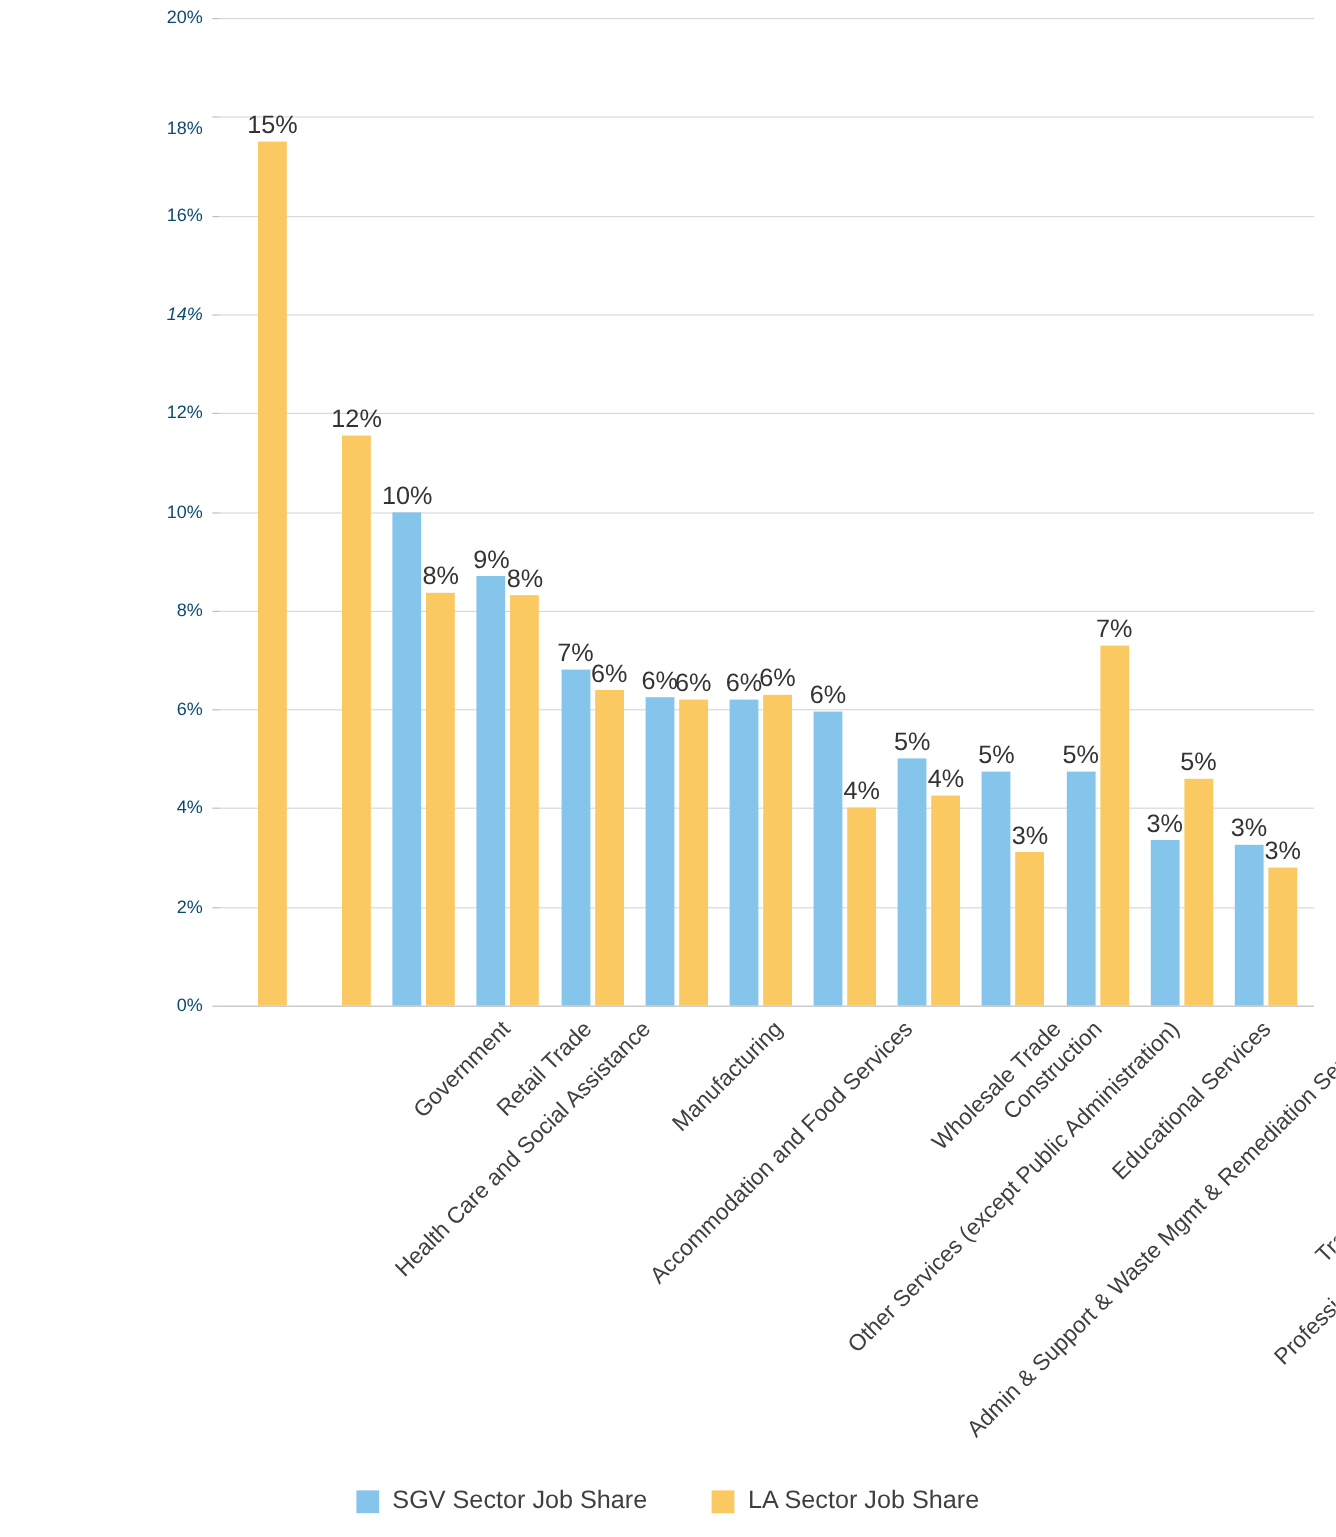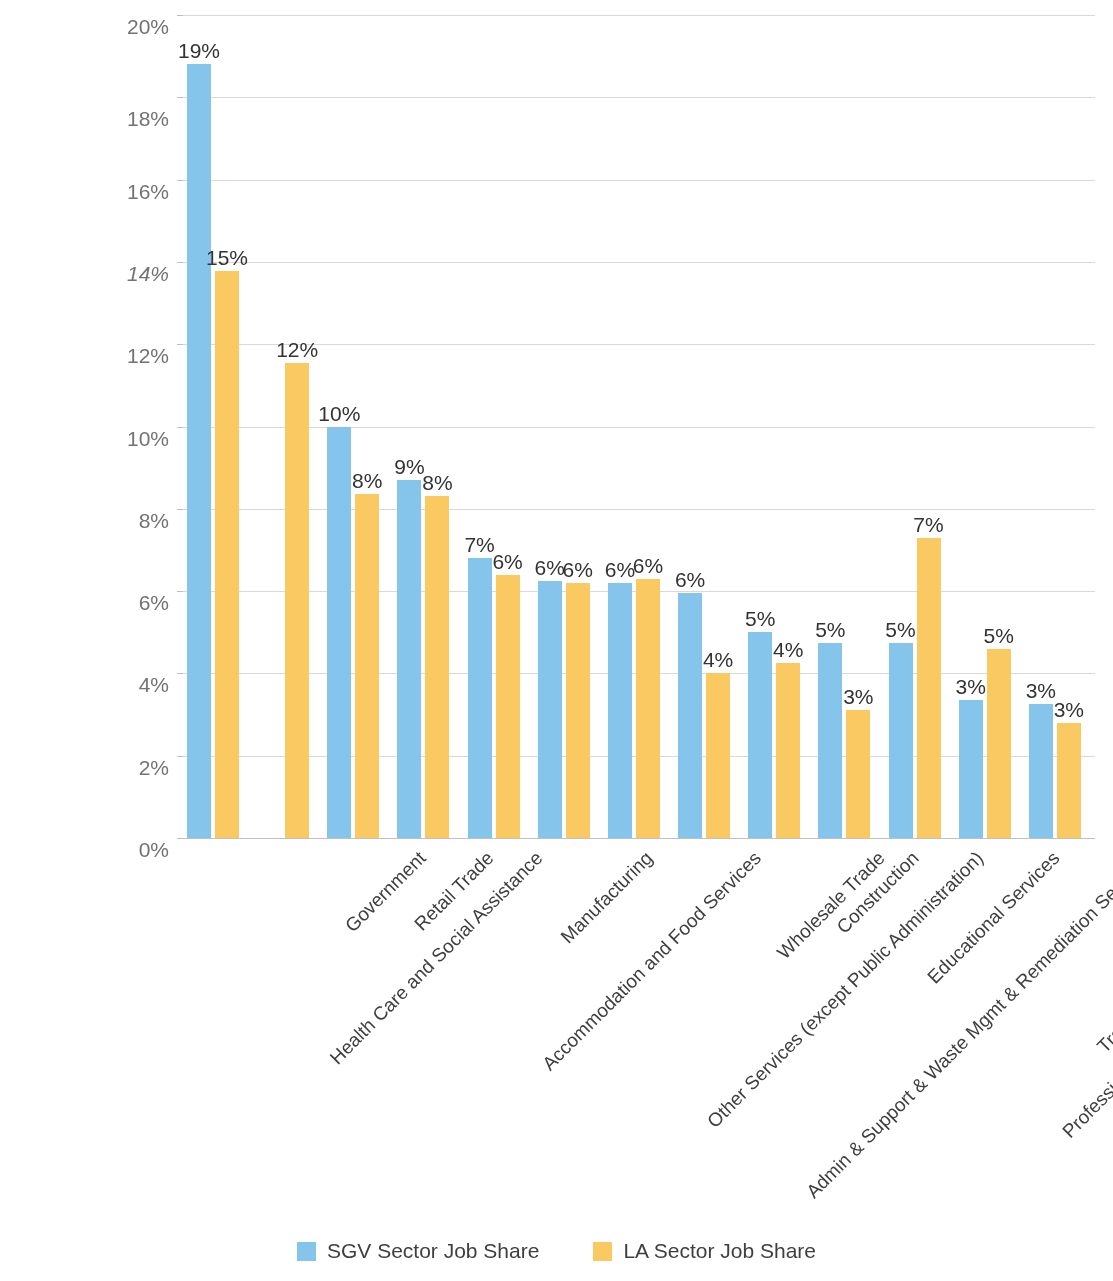--- a/index.html
+++ b/index.html
@@ -47,24 +47,23 @@
     width: 6px;
     height: 1px;
     background: #bfbfbf;
   }
 
   .y-label {
     position: absolute;
     right: 100%;
     margin-right: 14px;
     transform: translateY(-50%);
-    font-size: 21px;
-    color: #737373;
+    font-size: 15px;
+    color: #0c4a6e;
     white-space: nowrap;
-    margin-top: 12px;
   }
 
   
   .group {
     position: absolute;
     bottom: 0;
     top: 0;
   }
   .bar {
     position: absolute;
@@ -174,24 +173,21 @@
         <div class="y-label" style="top: 164.6px;">16%</div>
         <div class="gridline" style="top: 82.3px;"></div>
         <div class="tick-mark" style="top: 82.3px;"></div>
         <div class="y-label" style="top: 92px;">18%</div>
         <div class="gridline" style="top: 0px;"></div>
         <div class="tick-mark" style="top: 0px;"></div>
         <div class="y-label" style="top: 0px;">20%</div>
       </div>
     <div id="bars">
         <div class="group" style="left: 4px; width: 52px;">
-          <div class="bar sgv" style="height: 773.62px; background: rgb(133, 197, 236);">
-            <span class="bar-label">19%</span>
-          </div>
-          <div class="bar la" style="height: 567px; background: rgb(251, 201, 97);">
+          <div class="bar la" style="height: 720px; background: rgb(251, 201, 97);">
             <span class="bar-label">15%</span>
           </div>
         </div>
         <div class="group" style="left: 74.1538px; width: 52px;">
           <div class="bar la" style="height: 475.283px; background: rgb(251, 201, 97);">
             <span class="bar-label">12%</span>
           </div>
         </div>
         <div class="group" style="left: 144.308px; width: 52px;">
           <div class="bar sgv" style="height: 411.5px; background: rgb(133, 197, 236);">

